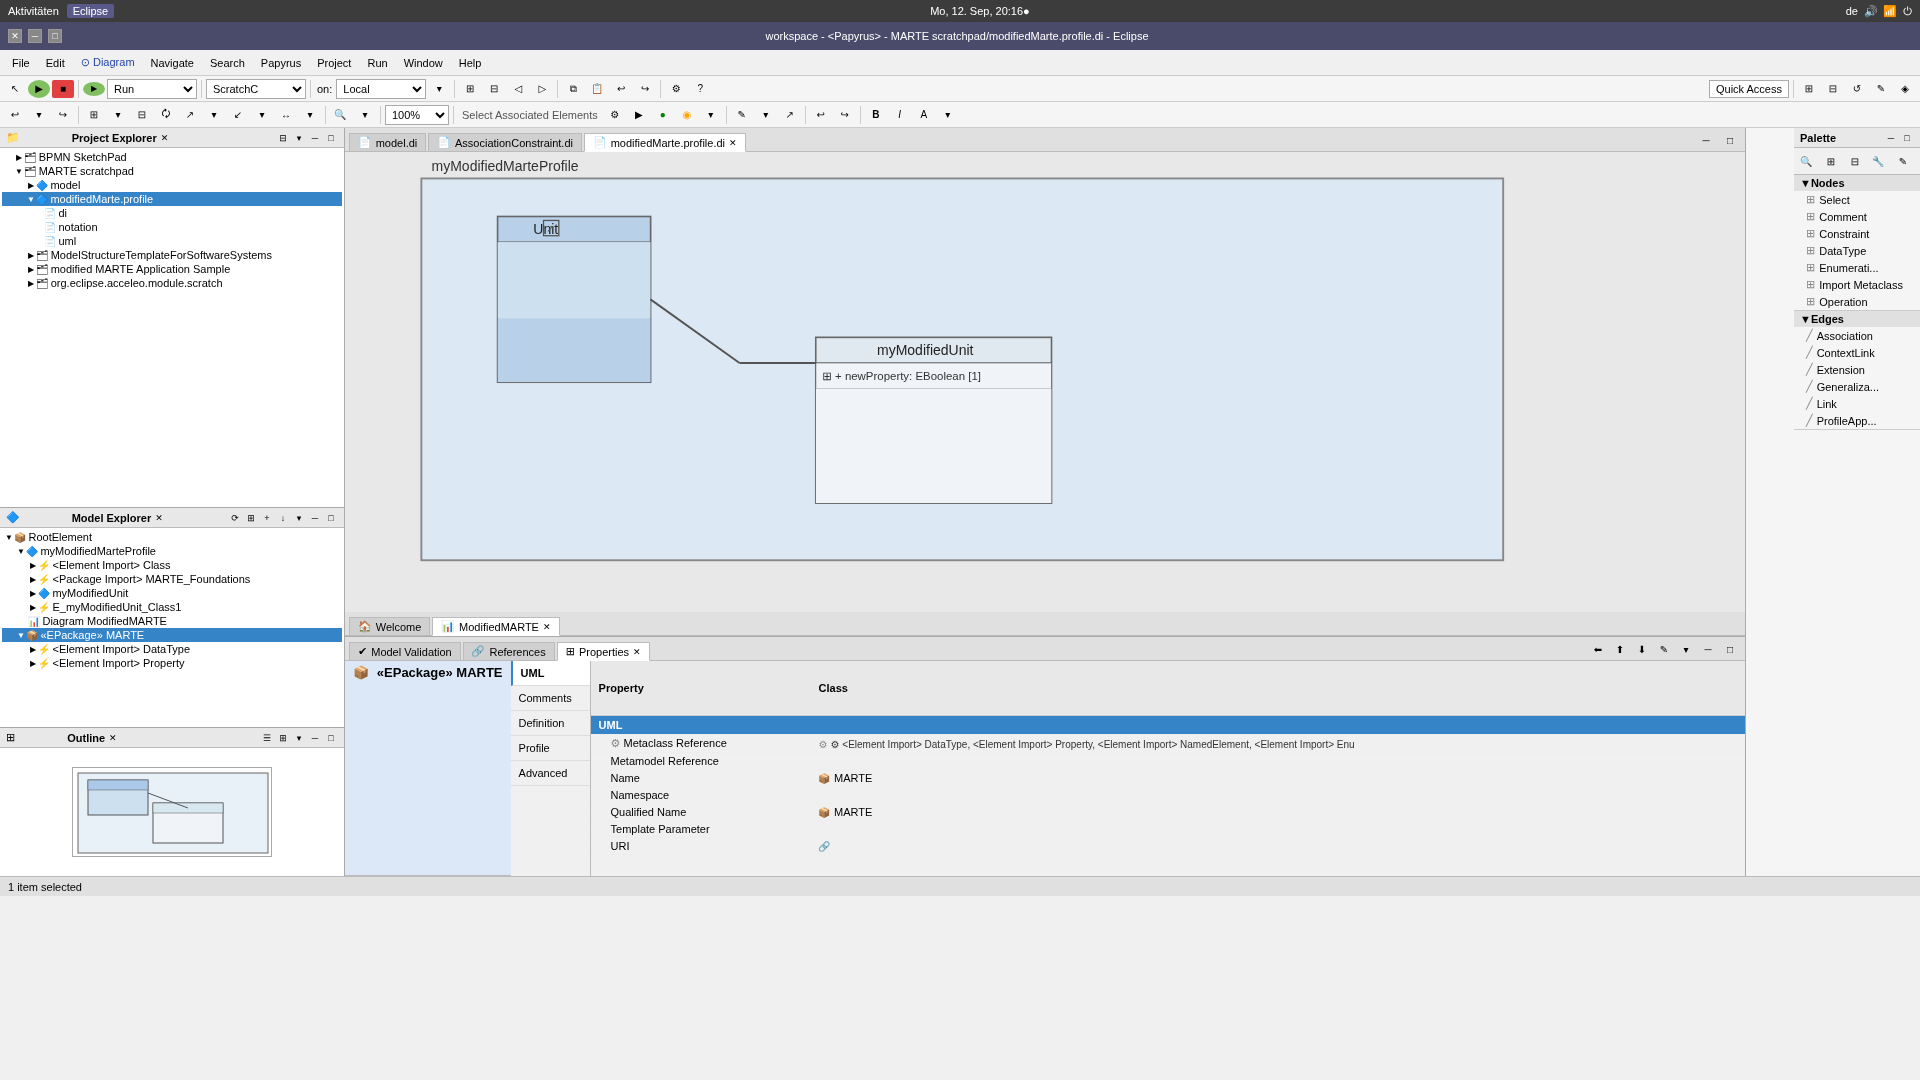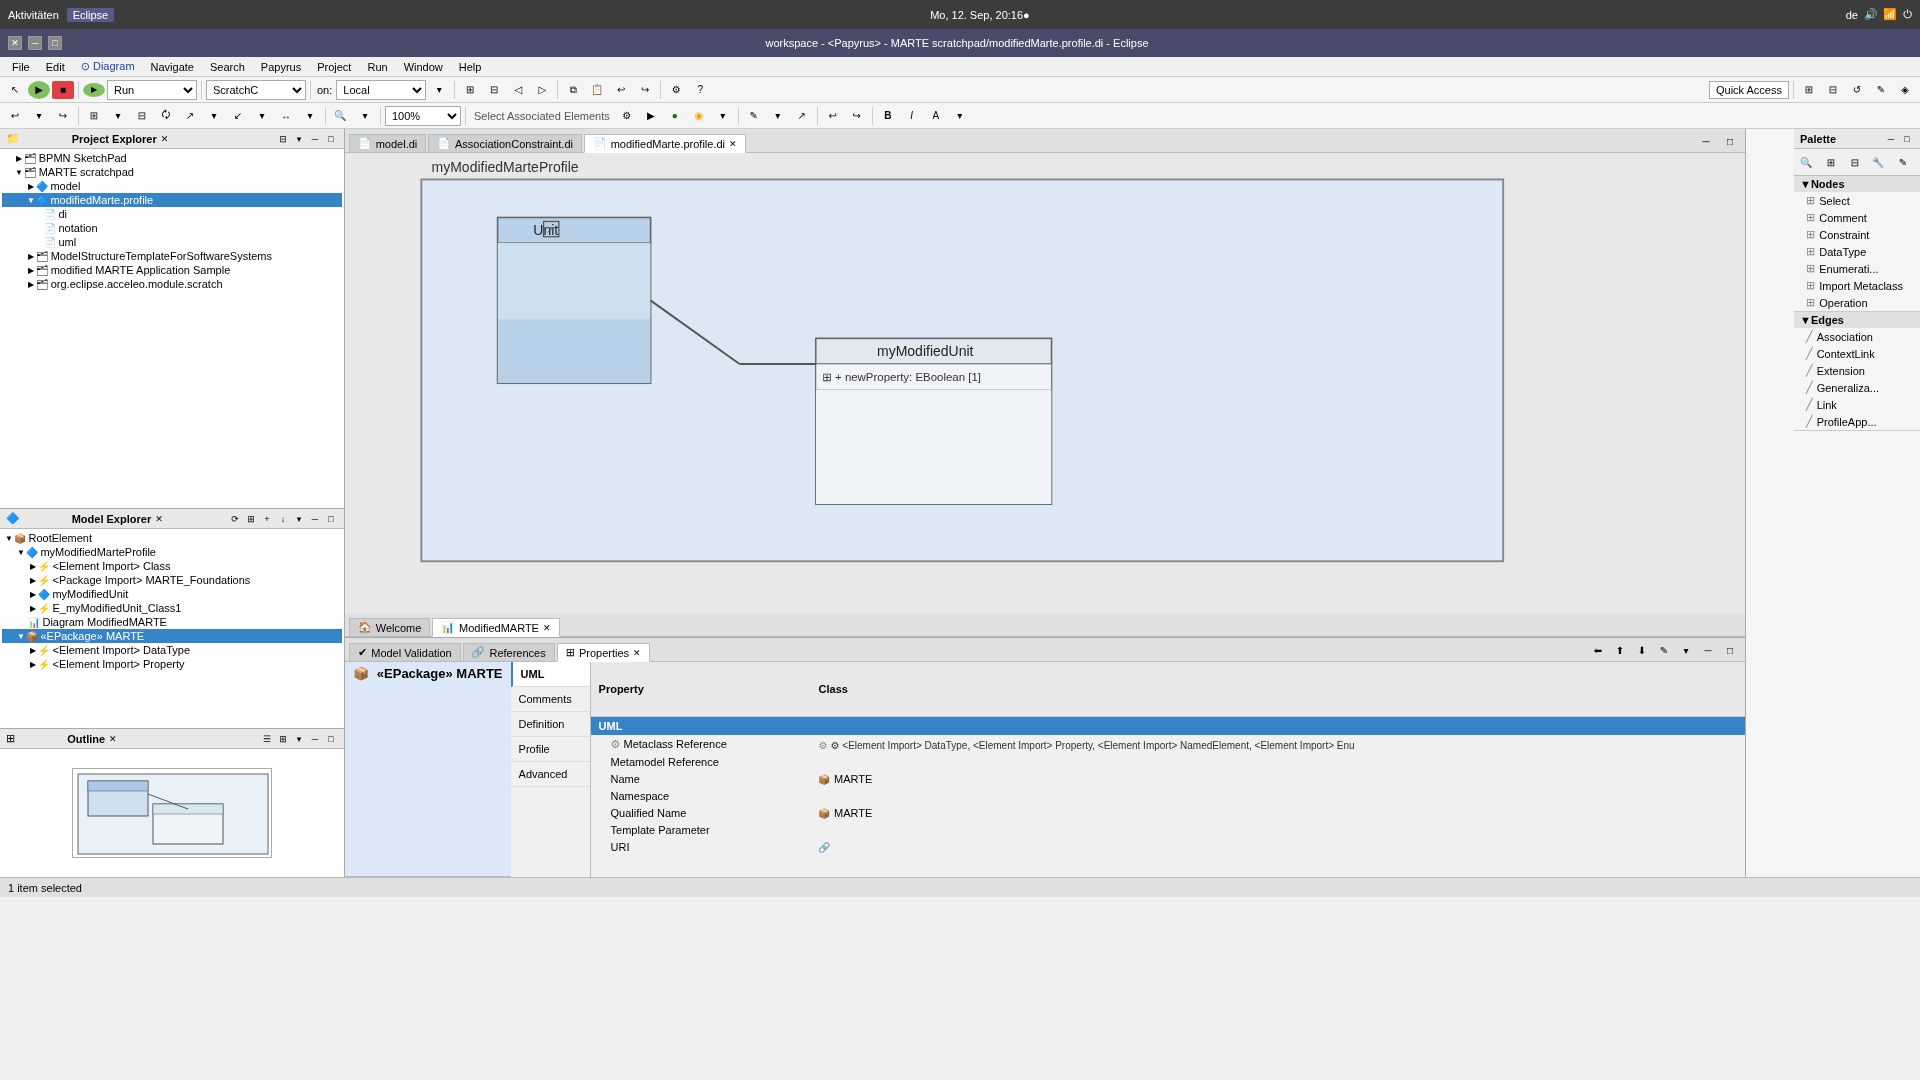--- a/index.html
+++ b/index.html
@@ -1,29 +1,29 @@
 <!DOCTYPE html>
 <html><head>
   <meta charset="utf-8">
   <style>
     * { box-sizing: border-box; margin: 0; padding: 0; }
     body { font-family: 'Segoe UI', Arial, sans-serif; font-size: 11px; background: #f0f0f0; overflow: hidden; width: 1920px; height: 1080px; }
     
     
-    .system-bar { background: #3c3c3c; color: #fff; height: 29px; display: flex; align-items: center; padding: 0 8px; justify-content: space-between; }
+    .system-bar { background: #3c3c3c; color: #fff; height: 22px; display: flex; align-items: center; padding: 0 8px; justify-content: space-between; }
     .system-bar-left { display: flex; align-items: center; gap: 8px; }
     .system-bar-right { display: flex; align-items: center; gap: 6px; font-size: 11px; }
     
     
     .title-bar { background: #4a4a6a; color: #fff; height: 28px; display: flex; align-items: center; justify-content: space-between; padding: 0 8px; }
     .title-bar-controls { display: flex; gap: 6px; }
     .title-bar-control { width: 14px; height: 14px; border: 1px solid #999; background: #888; cursor: pointer; display: flex; align-items: center; justify-content: center; font-size: 9px; color: #fff; }
     
     
-    .menu-bar { background: #f0f0f0; border-bottom: 1px solid #ccc; height: 20px; display: flex; align-items: center; padding: 0 4px; }
+    .menu-bar { background: #f0f0f0; border-bottom: 1px solid #ccc; height: 26px; display: flex; align-items: center; padding: 0 4px; }
     .menu-item { padding: 2px 8px; cursor: pointer; font-size: 11px; }
     
     
     .toolbar { background: #f5f5f5; border-bottom: 1px solid #ccc; height: 26px; display: flex; align-items: center; padding: 0 4px; gap: 2px; }
     .toolbar2 { background: #f5f5f5; border-bottom: 1px solid #ccc; height: 26px; display: flex; align-items: center; padding: 0 4px; gap: 2px; }
     .tb-btn { height: 22px; min-width: 22px; border: 1px solid transparent; background: transparent; cursor: pointer; display: flex; align-items: center; justify-content: center; font-size: 10px; padding: 0 2px; }
     .tb-separator { width: 1px; height: 18px; background: #ccc; margin: 0 2px; }
     .tb-select { height: 20px; font-size: 11px; border: 1px solid #aaa; background: #fff; padding: 0 2px; }
     .quick-access-btn { border: 1px solid #aaa; background: #fff; padding: 2px 6px; font-size: 11px; cursor: pointer; }
     .content-area { display: flex; flex: 1; overflow: hidden; }
@@ -194,21 +194,21 @@
   <button class="tb-btn">↗</button>
   <button class="tb-btn">▾</button>
   <button class="tb-btn">↙</button>
   <button class="tb-btn">▾</button>
   <button class="tb-btn">↔</button>
   <button class="tb-btn">▾</button>
   <div class="tb-separator"></div>
   <button class="tb-btn">🔍</button>
   <button class="tb-btn">▾</button>
   <div class="tb-separator"></div>
-  <select class="tb-select" style="width:76px;">
+  <select class="tb-select" style="width:64px;">
     <option>100%</option>
   </select>
   <div class="tb-separator"></div>
   <span style="margin:0 4px;color:#555;">Select Associated Elements</span>
   <button class="tb-btn">⚙</button>
   <button class="tb-btn">▶</button>
   <button class="tb-btn" style="color:green;">●</button>
   <button class="tb-btn" style="color:orange;">◉</button>
   <button class="tb-btn">▾</button>
   <div class="tb-separator"></div>

